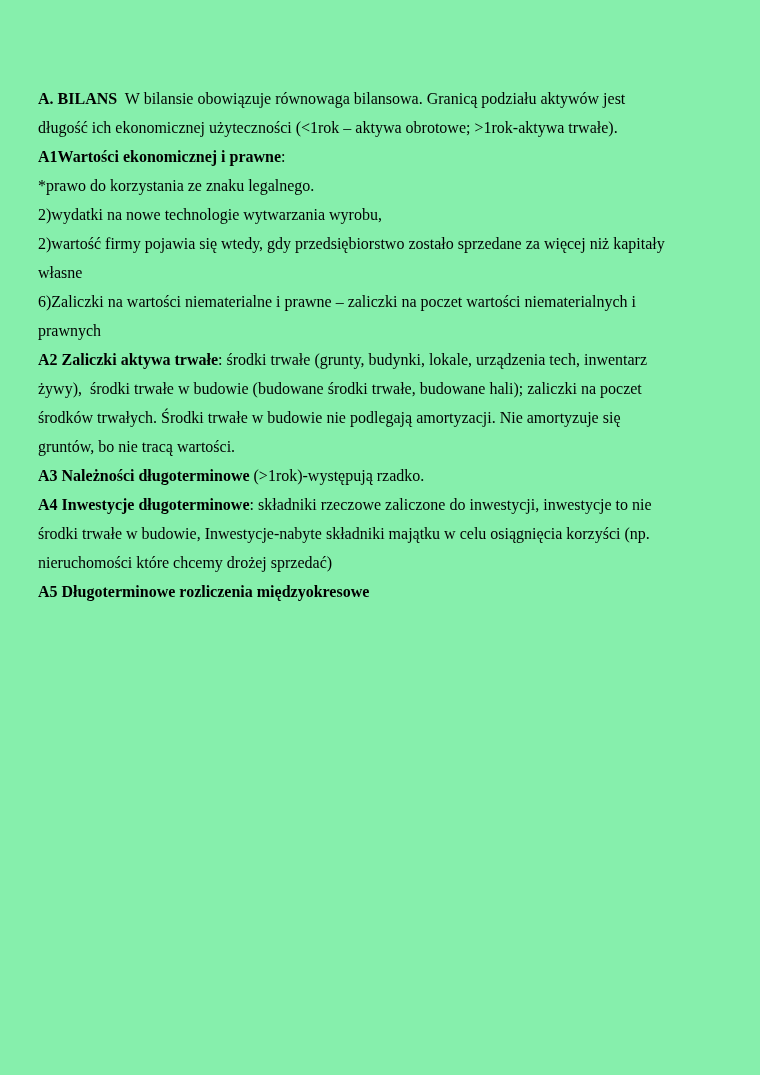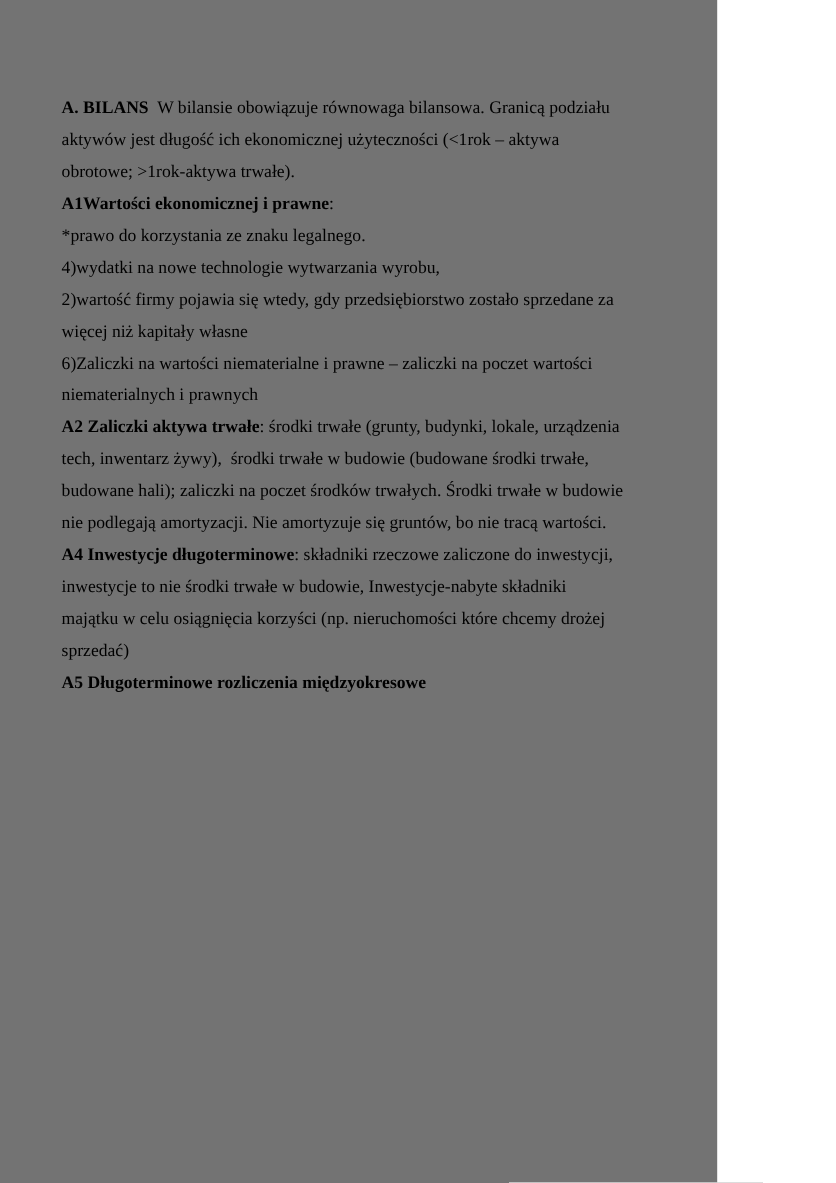--- a/index.html
+++ b/index.html
@@ -2,26 +2,26 @@
 <html><head>
 <meta charset="utf-8">
 <style>
   html, body {
     margin: 0;
     padding: 0;
     background: #ffffff;
   }
   .page {
     position: relative;
-    width: 652px;
+    width: 760px;
     height: 1075px;
-    background: #737373;
+    background: #86efac;
     overflow: hidden;
     box-sizing: border-box;
-    padding: 84px 82px 0 56px;
+    padding: 84px 82px 0 38px;
   }
   .doc-body {
     font-family: "Liberation Serif", "DejaVu Serif", serif;
     font-size: 16px;
     line-height: 29px;
     color: #000000;
     text-align: left;
   }
   .doc-body p {
     margin: 0;
@@ -38,27 +38,28 @@
 <div class="page">
   <div class="doc-body">
 
     <p><b>A. BILANS</b><span>  W bilansie obowiązuje równowaga bilansowa. Granicą podziału aktywów jest długość ich ekonomicznej użyteczności (&lt;1rok – aktywa obrotowe; &gt;1rok-aktywa trwałe).</span></p>
 
     <p><b>A1Wartości ekonomicznej i prawne</b><span>:</span></p>
 
 
     <p><span>*prawo do korzystania ze znaku legalnego.</span></p>
 
-    <p><span>4)wydatki na nowe technologie wytwarzania wyrobu,</span></p>
+    <p><span>2)wydatki na nowe technologie wytwarzania wyrobu,</span></p>
 
     <p><span>2)wartość firmy pojawia się wtedy, gdy przedsiębiorstwo zostało sprzedane za więcej niż kapitały własne</span></p>
 
     <p><span>6)Zaliczki na wartości niematerialne i prawne – zaliczki na poczet wartości niematerialnych i prawnych</span></p>
 
     <p><b>A2 Zaliczki aktywa trwałe</b><span>: środki trwałe (grunty, budynki, lokale, urządzenia tech, inwentarz żywy),  środki trwałe w budowie (budowane środki trwałe, budowane hali); zaliczki na poczet środków trwałych. Środki trwałe w budowie nie podlegają amortyzacji. Nie amortyzuje się gruntów, bo nie tracą wartości.</span></p>
 
+    <p><b>A3 Należności długoterminowe</b><span> (&gt;1rok)-występują rzadko.</span></p>
 
     <p><b>A4 Inwestycje długoterminowe</b><span>: składniki rzeczowe zaliczone do inwestycji, inwestycje to nie środki trwałe w budowie, Inwestycje-nabyte składniki majątku w celu osiągnięcia korzyści (np. nieruchomości które chcemy drożej sprzedać)</span></p>
 
     <p><b>A5 Długoterminowe rozliczenia międzyokresowe</b><span></span></p>
 
   </div>
 </div>
 
 </body></html>

